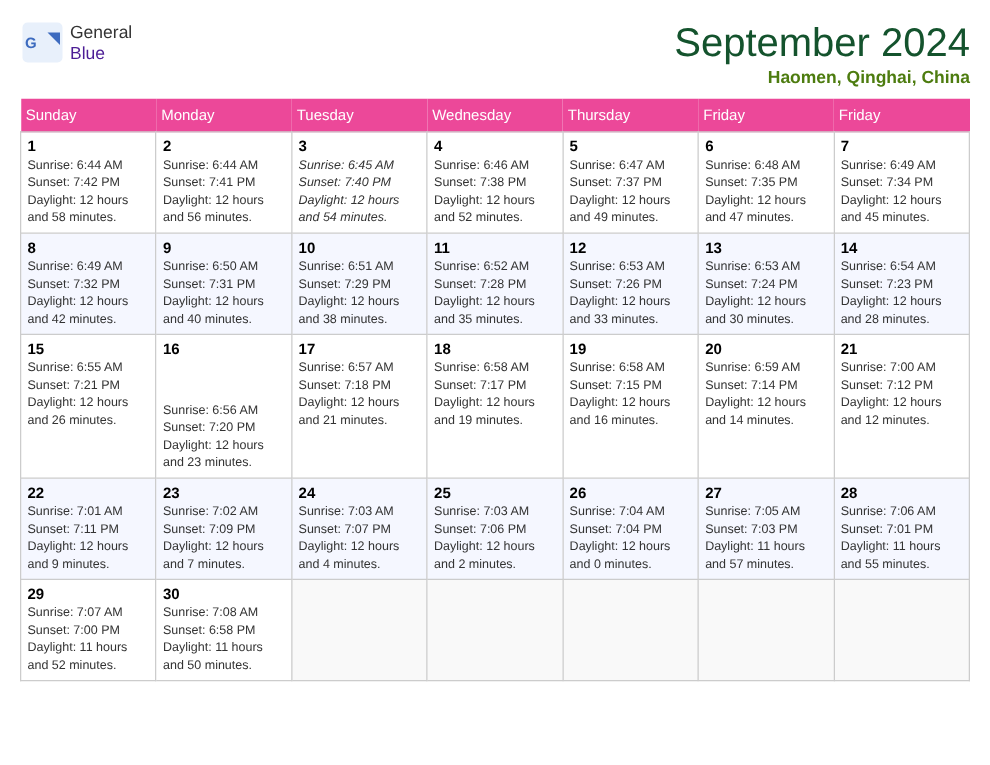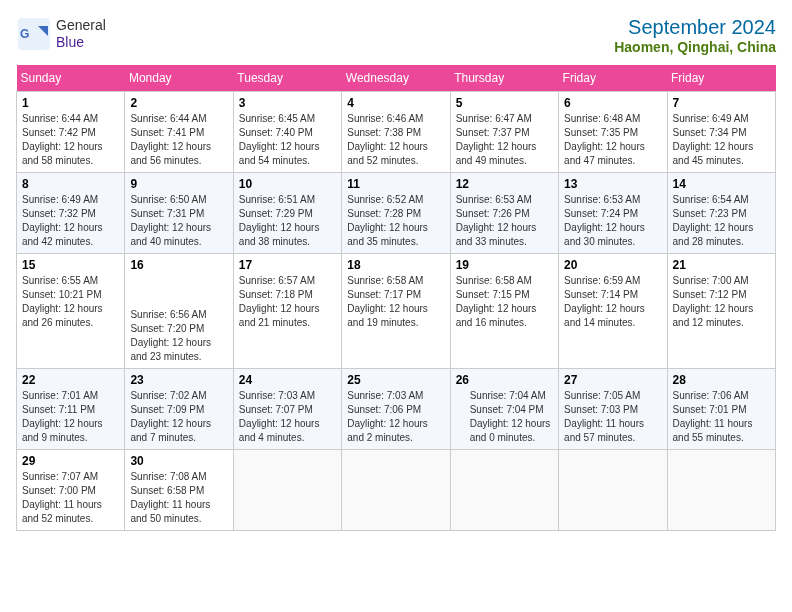--- a/index.html
+++ b/index.html
@@ -30,23 +30,23 @@
     }
     .logo-icon {
       width: 36px;
       height: 36px;
       margin-right: 4px;
     }
     .title-block {
       text-align: right;
     }
     .month-title {
-      font-size: 20px;
+      font-size: 32px;
       font-weight: normal;
-      color: #0369a1;
+      color: #14532d;
     }
     .location-title {
       font-size: 14px;
       color: #4d7c0f;
       font-weight: bold;
     }
     table {
       width: 100%;
       border-collapse: collapse;
       font-size: 10.5px;
@@ -131,21 +131,21 @@
         </td>
         <td>
           <span class="day-num">2</span>
           <div class="day-info" style="white-space: pre-line;">Sunrise: 6:44 AM
 Sunset: 7:41 PM
 Daylight: 12 hours
 and 56 minutes.</div>
         </td>
         <td>
           <span class="day-num">3</span>
-          <div class="day-info" style="white-space: pre-line;">Sunrise: 6:45 AM
+          <div class="day-info" style="white-space: pre-line; font-style: italic;">Sunrise: 6:45 AM
 Sunset: 7:40 PM
 Daylight: 12 hours
 and 54 minutes.</div>
         </td>
         <td>
           <span class="day-num">4</span>
           <div class="day-info" style="white-space: pre-line;">Sunrise: 6:46 AM
 Sunset: 7:38 PM
 Daylight: 12 hours
 and 52 minutes.</div>
@@ -220,21 +220,21 @@
           <div class="day-info" style="white-space: pre-line;">Sunrise: 6:54 AM
 Sunset: 7:23 PM
 Daylight: 12 hours
 and 28 minutes.</div>
         </td>
       </tr>
       <tr>
         <td>
           <span class="day-num">15</span>
           <div class="day-info" style="white-space: pre-line;">Sunrise: 6:55 AM
-Sunset: 10:21 PM
+Sunset: 7:21 PM
 Daylight: 12 hours
 and 26 minutes.</div>
         </td>
         <td>
           <span class="day-num">16</span>
           <div class="day-info" style="white-space: pre-line; margin-top: 36px;">Sunrise: 6:56 AM
 Sunset: 7:20 PM
 Daylight: 12 hours
 and 23 minutes.</div>
         </td>
@@ -298,21 +298,21 @@
         </td>
         <td>
           <span class="day-num">25</span>
           <div class="day-info" style="white-space: pre-line;">Sunrise: 7:03 AM
 Sunset: 7:06 PM
 Daylight: 12 hours
 and 2 minutes.</div>
         </td>
         <td>
           <span class="day-num">26</span>
-          <div class="day-info" style="white-space: pre-line; margin-left: 14px;">Sunrise: 7:04 AM
+          <div class="day-info" style="white-space: pre-line;">Sunrise: 7:04 AM
 Sunset: 7:04 PM
 Daylight: 12 hours
 and 0 minutes.</div>
         </td>
         <td>
           <span class="day-num">27</span>
           <div class="day-info" style="white-space: pre-line;">Sunrise: 7:05 AM
 Sunset: 7:03 PM
 Daylight: 11 hours
 and 57 minutes.</div>

